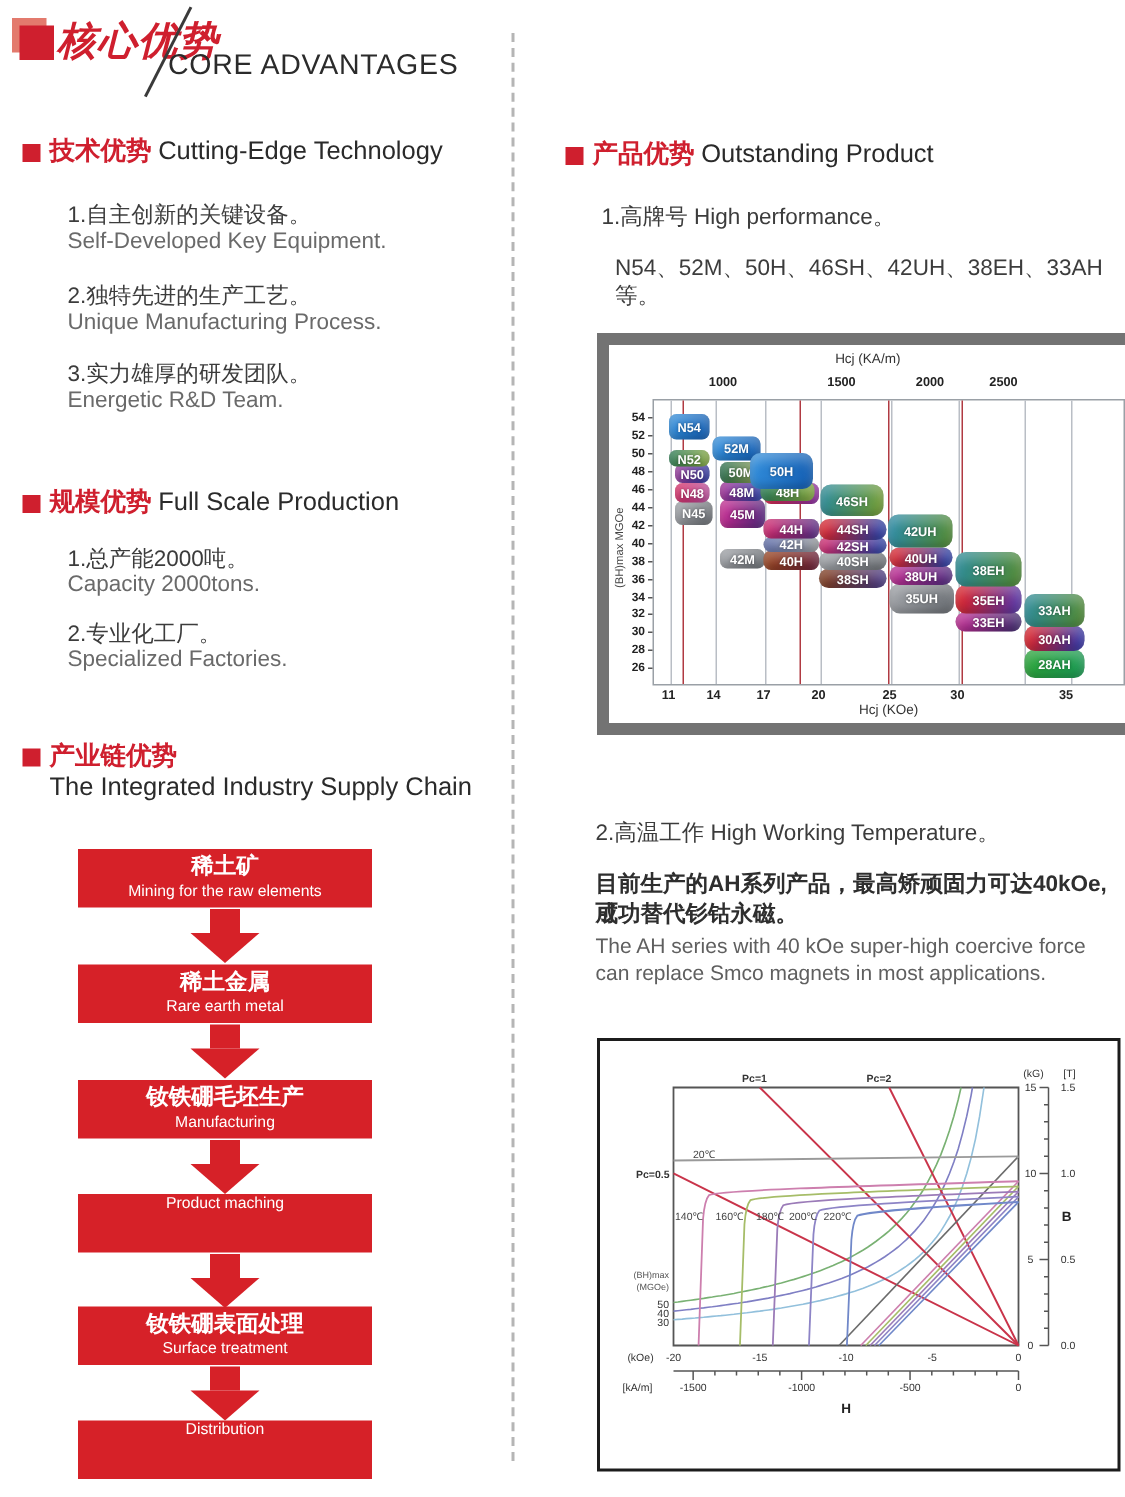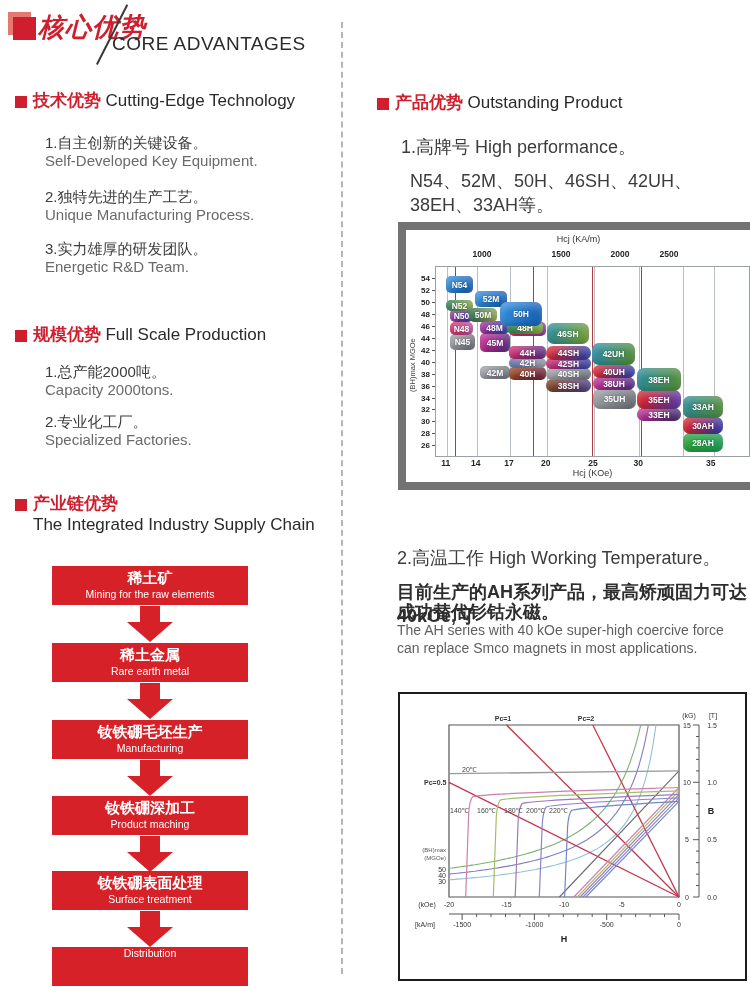--- a/index.html
+++ b/index.html
@@ -33,21 +33,21 @@
   .c1-ttick{position:absolute;top:19px;transform:translateX(-50%);font-size:8.5px;font-weight:bold;color:#222;}
   .c1-btick{position:absolute;top:228px;transform:translateX(-50%);font-size:8.5px;font-weight:bold;color:#222;}
   .c1-xlab{position:absolute;width:100%;left:14px;text-align:center;top:238px;font-size:9px;color:#333;}
   .c1-ylab{position:absolute;transform:translateY(-50%);right:321px;width:20px;text-align:right;font-size:8px;font-weight:bold;color:#222;}
   .c1-ytick{position:absolute;width:3px;height:1px;background:#555;left:26px;}
   .c1-yaxis{position:absolute;left:2px;top:60px;height:150px;writing-mode:vertical-rl;transform:rotate(180deg);font-size:7.5px;color:#444;text-align:center;}
   .blk{position:absolute;border-radius:6px;color:#fff;font-weight:bold;font-size:8.5px;display:flex;align-items:center;justify-content:center;text-shadow:0 0 2px rgba(0,0,0,.4);box-shadow:inset 0 5px 7px rgba(255,255,255,.28), inset 0 -3px 5px rgba(0,0,0,.18);}
   
   #chart2{left:398px;top:692px;width:345px;height:285px;border:2px solid #1c1c1c;background:#fff;}
   
-  .rp{font-size:18px;color:#3c3c3c;}
+  .rp{font-size:15px;color:#3c3c3c;}
   .rp-en{font-size:14px;color:#5f5f5f;}
 </style>
 </head>
 <body>
 
 <div class="abs logo-back"></div>
 <div class="abs logo-front"></div>
 <div class="abs title-cn">核心优势</div>
 <div class="abs slash"></div>
 <div class="abs title-en">CORE ADVANTAGES</div>
@@ -92,21 +92,20 @@
     </div>
     <div class="abs fstem" style="top: 683px;"></div>
     <div class="abs fhead" style="top: 699px;"></div>
     <div class="abs fbox" style="top: 720px;">
       <div class="f-cn">钕铁硼毛坯生产</div>
       <div class="f-en">Manufacturing</div>
     </div>
     <div class="abs fstem" style="top: 760px;"></div>
     <div class="abs fhead" style="top: 776px;"></div>
     <div class="abs fbox" style="top: 796px;">
-      <div class="f-cn">钕铁硼深加工</div>
       <div class="f-en">Product maching</div>
     </div>
     <div class="abs fstem" style="top: 836px;"></div>
     <div class="abs fhead" style="top: 852px;"></div>
     <div class="abs fbox" style="top: 871px;">
       <div class="f-cn">钕铁硼表面处理</div>
       <div class="f-en">Surface treatment</div>
     </div>
     <div class="abs fstem" style="top: 911px;"></div>
     <div class="abs fhead" style="top: 927px;"></div>
@@ -139,21 +138,21 @@
       <div class="c1-red" style="left: 156.3px;"></div>
       <div class="c1-red" style="left: 205.3px;"></div>
       <div class="blk" style="left: 14px; top: 67px; width: 25px; height: 16px; background: linear-gradient(100deg, rgb(154, 157, 162) 10%, rgb(110, 114, 119) 90%); border-radius: 5px;">N45</div>
       <div class="blk" style="left: 14px; top: 55px; width: 23px; height: 13px; background: linear-gradient(100deg, rgb(212, 43, 102) 10%, rgb(184, 74, 151) 90%); border-radius: 5px;">N48</div>
       <div class="blk" style="left: 14px; top: 42px; width: 23px; height: 13px; background: linear-gradient(100deg, rgb(147, 56, 155) 10%, rgb(49, 55, 156) 90%); border-radius: 5px;">N50</div>
       <div class="blk" style="left: 10px; top: 33px; width: 27px; height: 11px; background: linear-gradient(100deg, rgb(44, 122, 78) 10%, rgb(123, 162, 61) 90%); border-radius: 5px;">N52</div>
       <div class="blk" style="left: 10px; top: 9px; width: 27px; height: 17px; background: linear-gradient(100deg, rgb(47, 138, 216) 10%, rgb(22, 97, 181) 90%); border-radius: 5px;">N54</div>
       <div class="blk" style="left: 44px; top: 86px; width: 30px; height: 13px; background: linear-gradient(100deg, rgb(154, 157, 162) 10%, rgb(110, 114, 119) 90%); border-radius: 5px; margin-top: 13px;">42M</div>
       <div class="blk" style="left: 44px; top: 66px; width: 30px; height: 19px; background: linear-gradient(100deg, rgb(192, 42, 144) 10%, rgb(94, 42, 128) 90%); border-radius: 5px;">45M</div>
       <div class="blk" style="left: 44px; top: 54px; width: 29px; height: 13px; background: linear-gradient(100deg, rgb(154, 45, 149) 10%, rgb(47, 61, 160) 90%); border-radius: 5px;">48M</div>
-      <div class="blk" style="left: 33px; top: 41px; width: 28px; height: 14px; background: linear-gradient(100deg, rgb(44, 110, 73) 10%, rgb(138, 155, 85) 90%); border-radius: 5px;">50M</div>
+      <div class="blk" style="left: 44px; top: 41px; width: 28px; height: 14px; background: linear-gradient(100deg, rgb(44, 110, 73) 10%, rgb(138, 155, 85) 90%); border-radius: 5px;">50M</div>
       <div class="blk" style="left: 39px; top: 24px; width: 32px; height: 16px; background: linear-gradient(100deg, rgb(47, 138, 216) 10%, rgb(22, 97, 181) 90%); border-radius: 5px;">52M</div>
       <div class="blk" style="left: 73px; top: 100px; width: 37px; height: 13px; background: linear-gradient(100deg, rgb(148, 64, 31) 10%, rgb(107, 33, 53) 90%); border-radius: 5px;">40H</div>
       <div class="blk" style="left: 73px; top: 91px; width: 37px; height: 10px; background: linear-gradient(100deg, rgb(95, 109, 168) 10%, rgb(141, 145, 151) 90%); border-radius: 5px;">42H</div>
       <div class="blk" style="left: 73px; top: 79px; width: 37px; height: 13px; background: linear-gradient(100deg, rgb(200, 37, 109) 10%, rgb(94, 42, 128) 90%); border-radius: 5px;">44H</div>
       <div class="blk" style="left: 73px; top: 55px; width: 37px; height: 14px; background: linear-gradient(100deg, rgb(212, 36, 71) 10%, rgb(141, 47, 155) 90%); border-radius: 5px;">46H</div>
       <div class="blk" style="left: 71px; top: 54px; width: 36px; height: 13px; background: linear-gradient(100deg, rgb(46, 125, 82) 10%, rgb(123, 162, 61) 90%); border-radius: 5px;">48H</div>
       <div class="blk" style="left: 64px; top: 35px; width: 42px; height: 24px; background: linear-gradient(100deg, rgb(47, 138, 216) 10%, rgb(22, 97, 181) 90%); border-radius: 7px;">50H</div>
       <div class="blk" style="left: 110px; top: 112px; width: 45px; height: 13px; background: linear-gradient(100deg, rgb(124, 58, 33) 10%, rgb(76, 58, 126) 90%); border-radius: 7px;">38SH</div>
       <div class="blk" style="left: 110px; top: 101px; width: 45px; height: 12px; background: linear-gradient(100deg, rgb(154, 157, 162) 10%, rgb(110, 114, 119) 90%); border-radius: 7px;">40SH</div>
       <div class="blk" style="left: 110px; top: 91px; width: 45px; height: 11px; background: linear-gradient(100deg, rgb(200, 37, 109) 10%, rgb(47, 61, 160) 90%); border-radius: 7px;">42SH</div>

